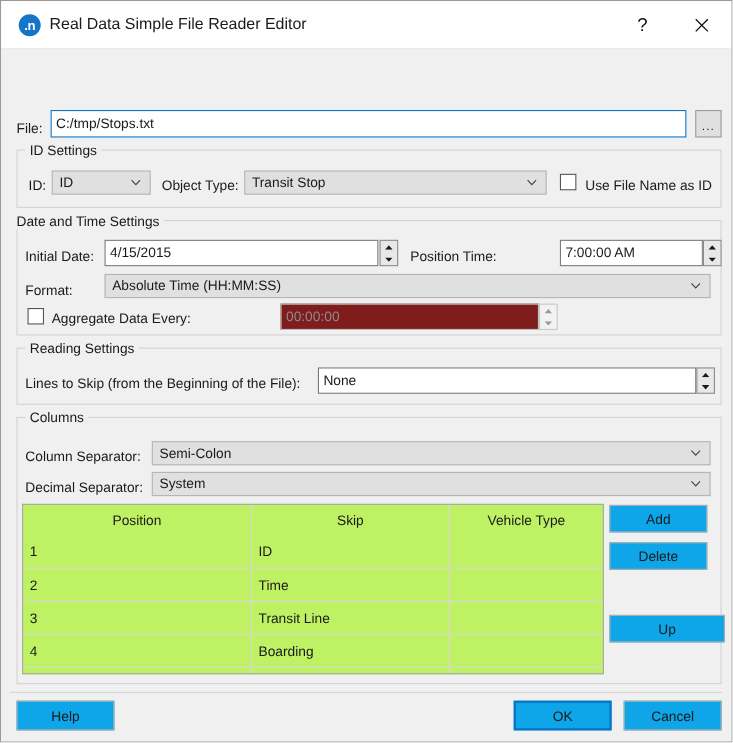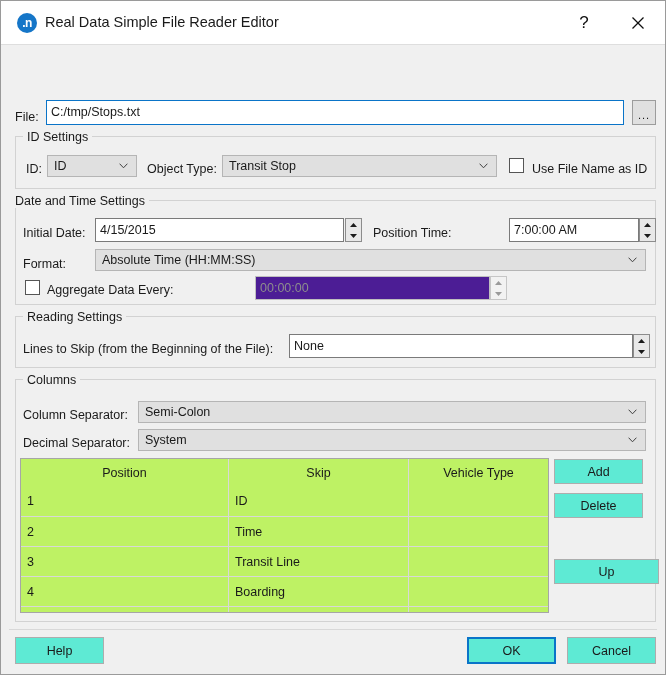--- a/index.html
+++ b/index.html
@@ -103,21 +103,21 @@
     font-family: "Liberation Sans", sans-serif;
     font-size: 12.5px;
     color: #1a1a1a;
     padding: 0 4px;
     line-height: 1;
     display: flex;
     align-items: center;
   }
   .tfield.plain { border: 1px solid #7a7a7a; }
   .tfield.disabled {
-    background: #4c1d95;
+    background: #7f1d1d;
     border: 1px solid #bfbfbf;
     color: #8d8d8d;
   }
 
   
   .sqbtn {
     position: absolute;
     box-sizing: border-box;
     background: #e0e0e0;
     border: 1px solid #9c9c9c;
@@ -230,21 +230,21 @@
   .tcell.c0 { width: 208px; border-right: 1px solid #d8d8d8; }
   .tcell.c1 { width: 180px; border-right: 1px solid #d8d8d8; }
   .tcell.c2 { width: 139px; }
   .trow.hdr .tcell { justify-content: center; padding-left: 0; }
   .trow.sep { border-top: 1px solid #d8d8d8; }
 
   
   .btn {
     position: absolute;
     box-sizing: border-box;
-    background: #5eead4;
+    background: #0ea5e9;
     border: 1px solid #adadad;
     font-family: "Liberation Sans", sans-serif;
     font-size: 12.5px;
     color: #1a1a1a;
     display: flex;
     align-items: center;
     justify-content: center;
     cursor: default;
     padding: 0;
   }

